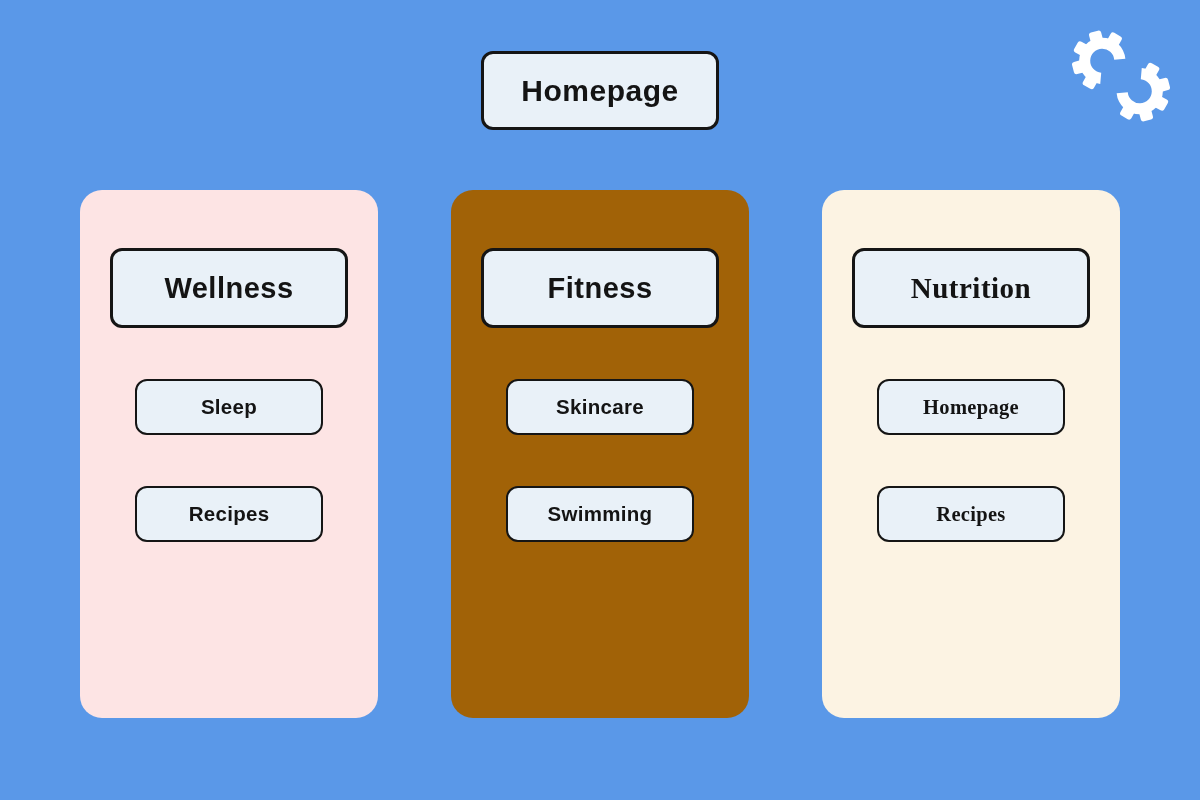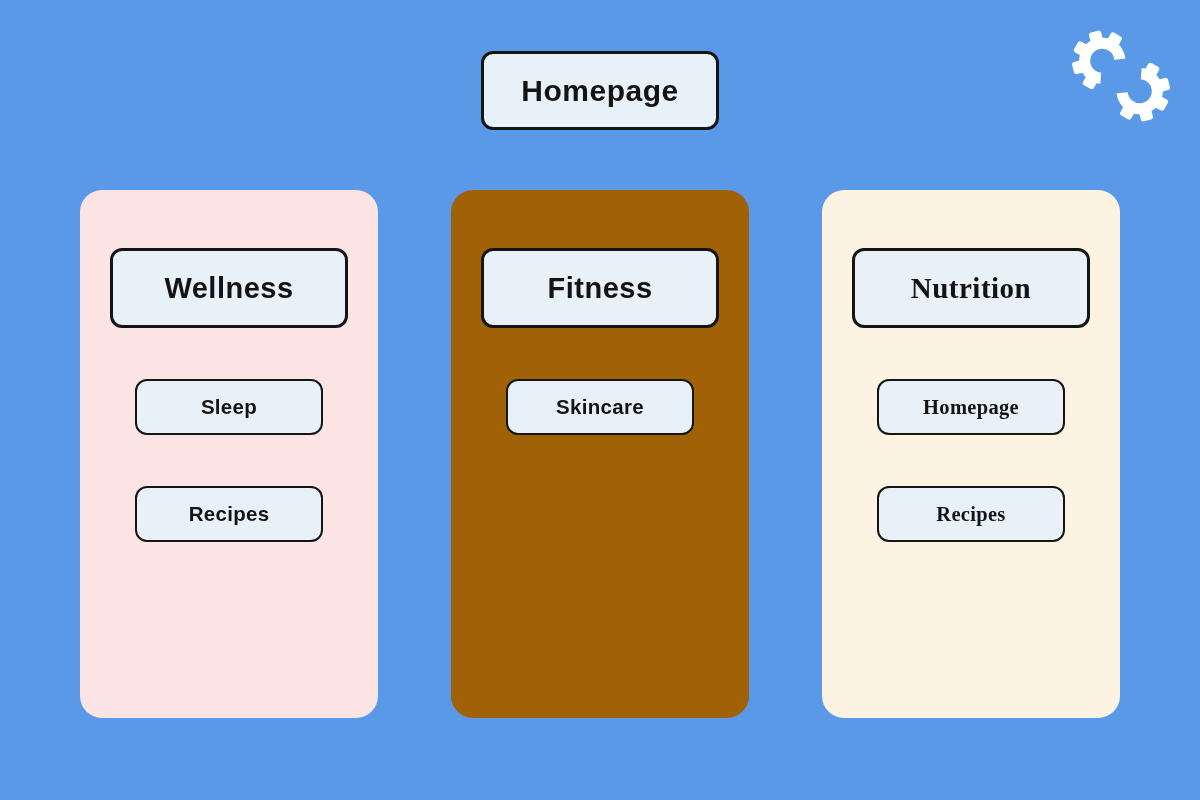--- a/index.html
+++ b/index.html
@@ -120,20 +120,23 @@
     </div>
   </section>
 
   <section class="panel panel-fitness">
     <div class="node header-node">
       <span>Fitness</span>
     </div>
     <div class="node child-node">
       <span>Skincare</span>
     </div>
+    <div class="node child-node">
+      <span>Swimming</span>
+    </div>
   </section>
 
   <section class="panel panel-nutrition">
     <div class="node header-node">
       <span>Nutrition</span>
     </div>
     <div class="node child-node">
       <span>Homepage</span>
     </div>
     <div class="node child-node">

